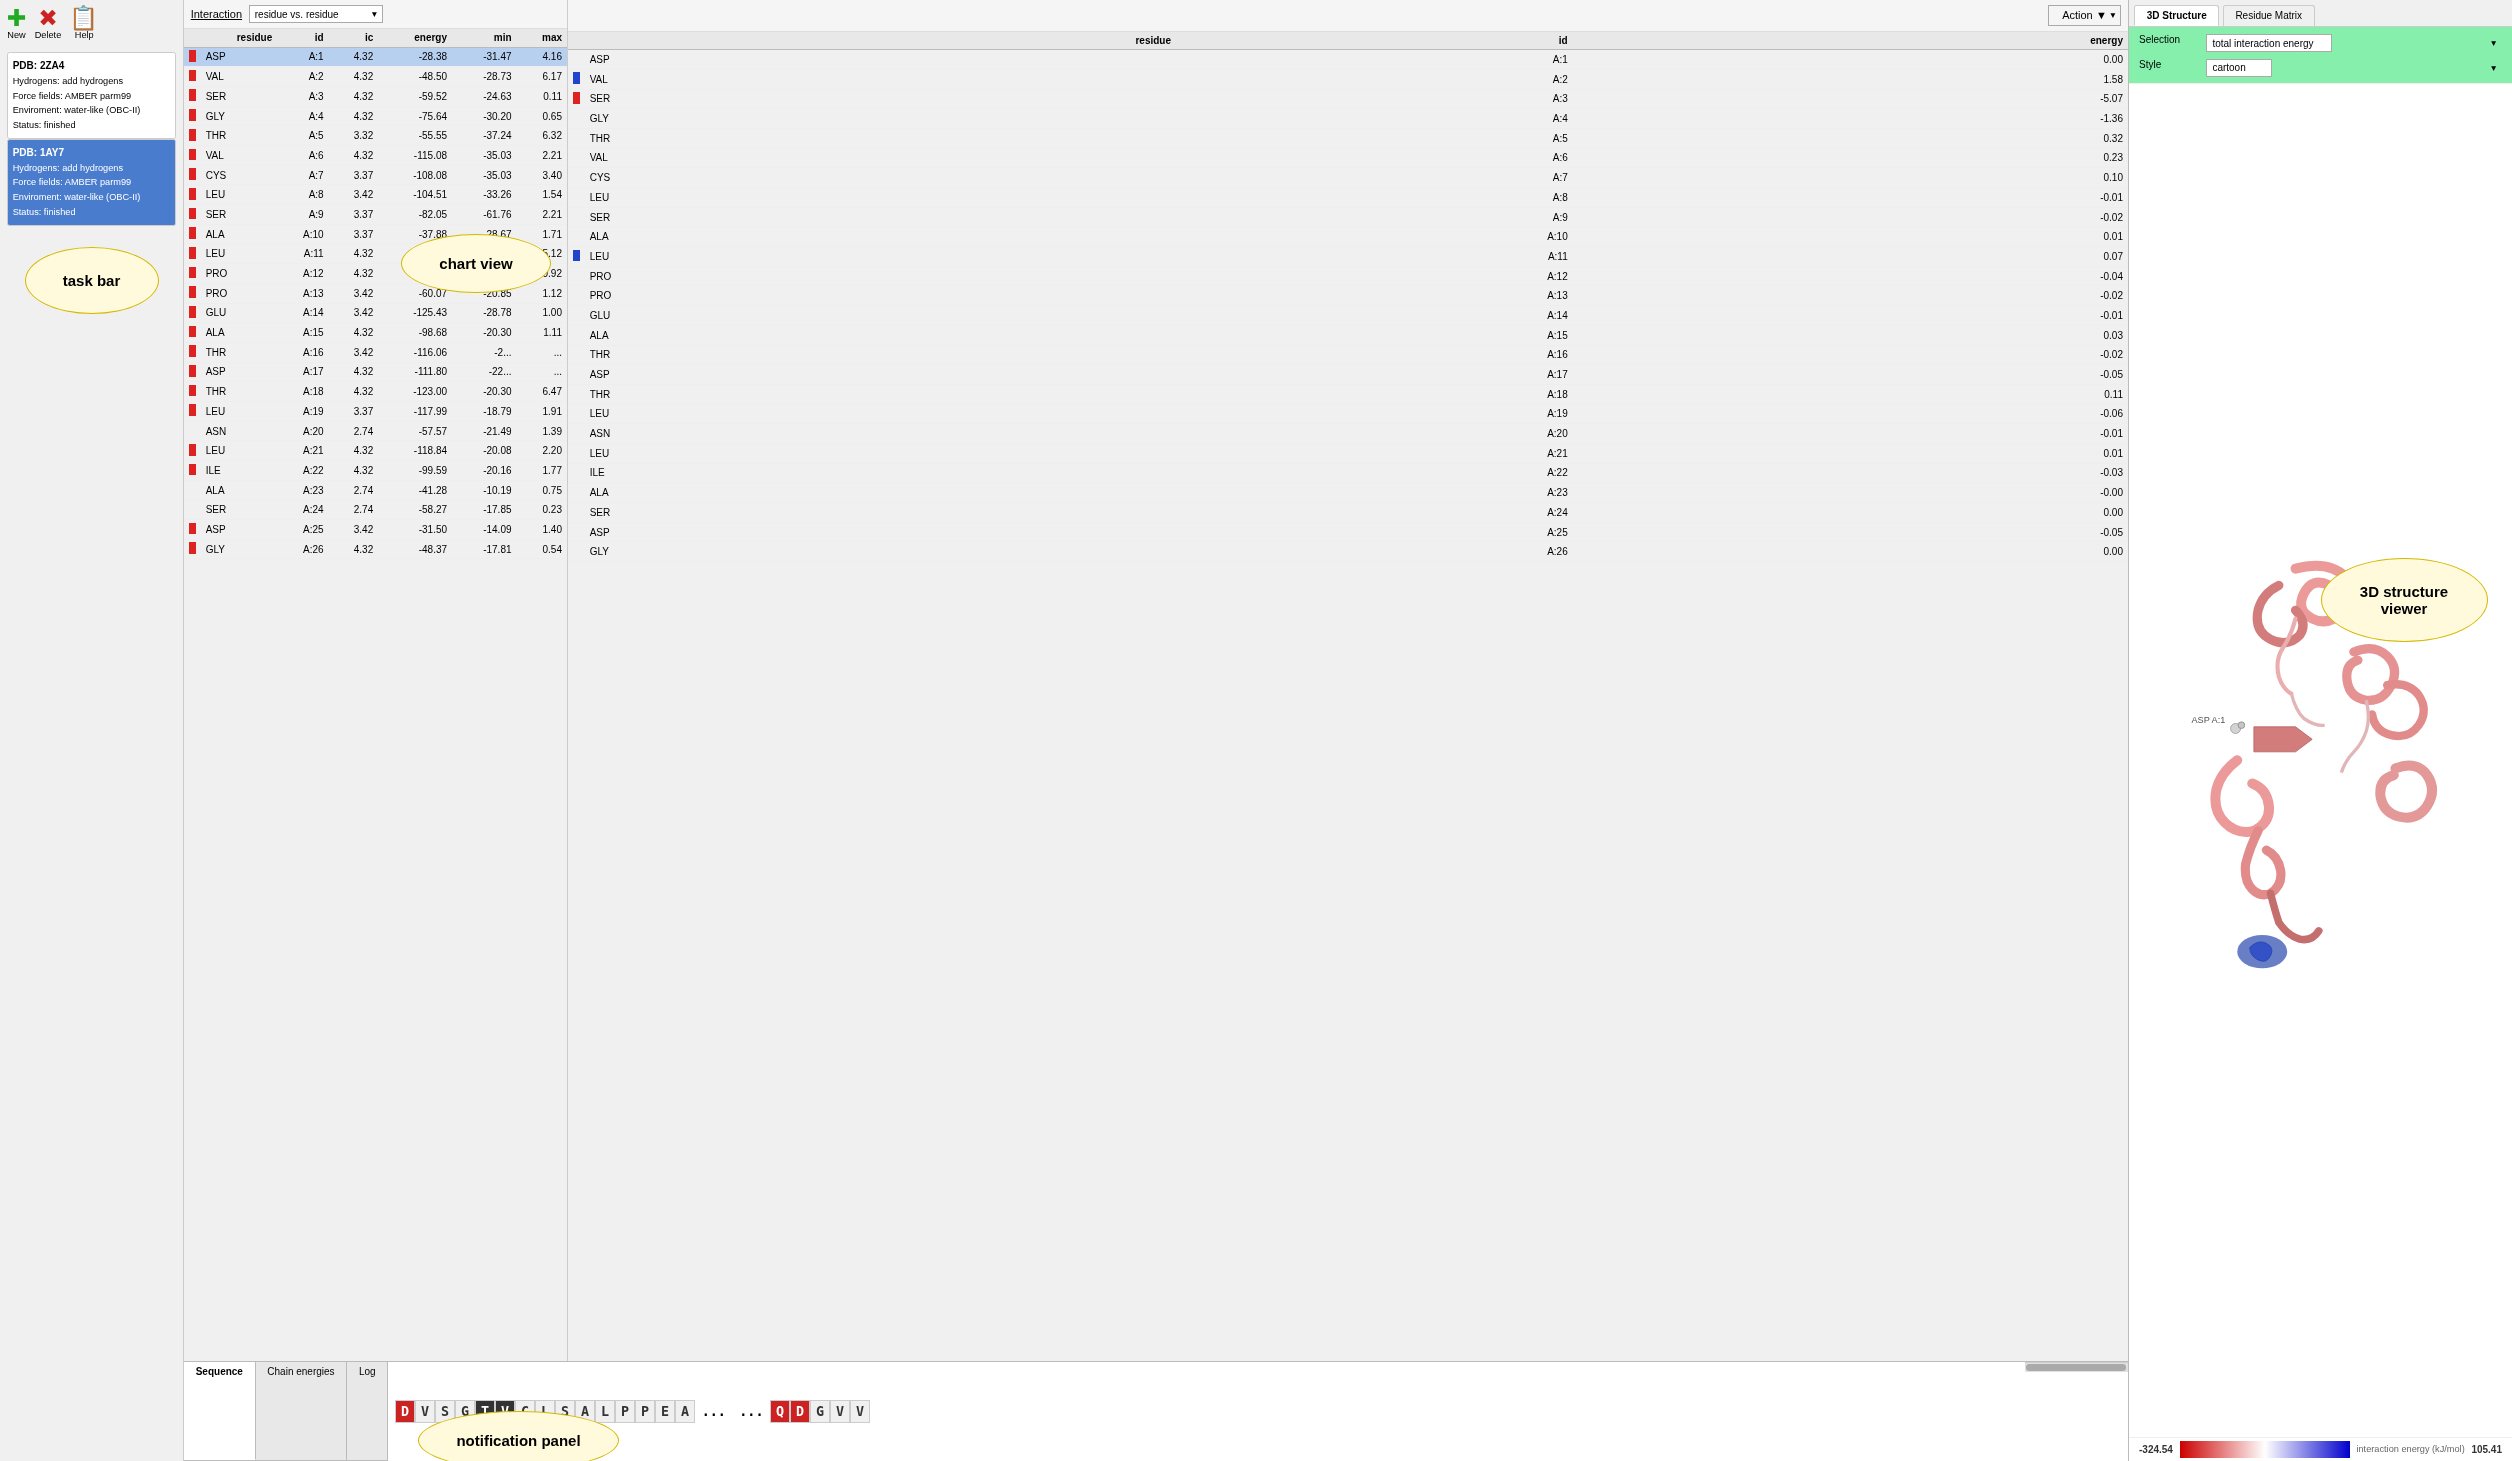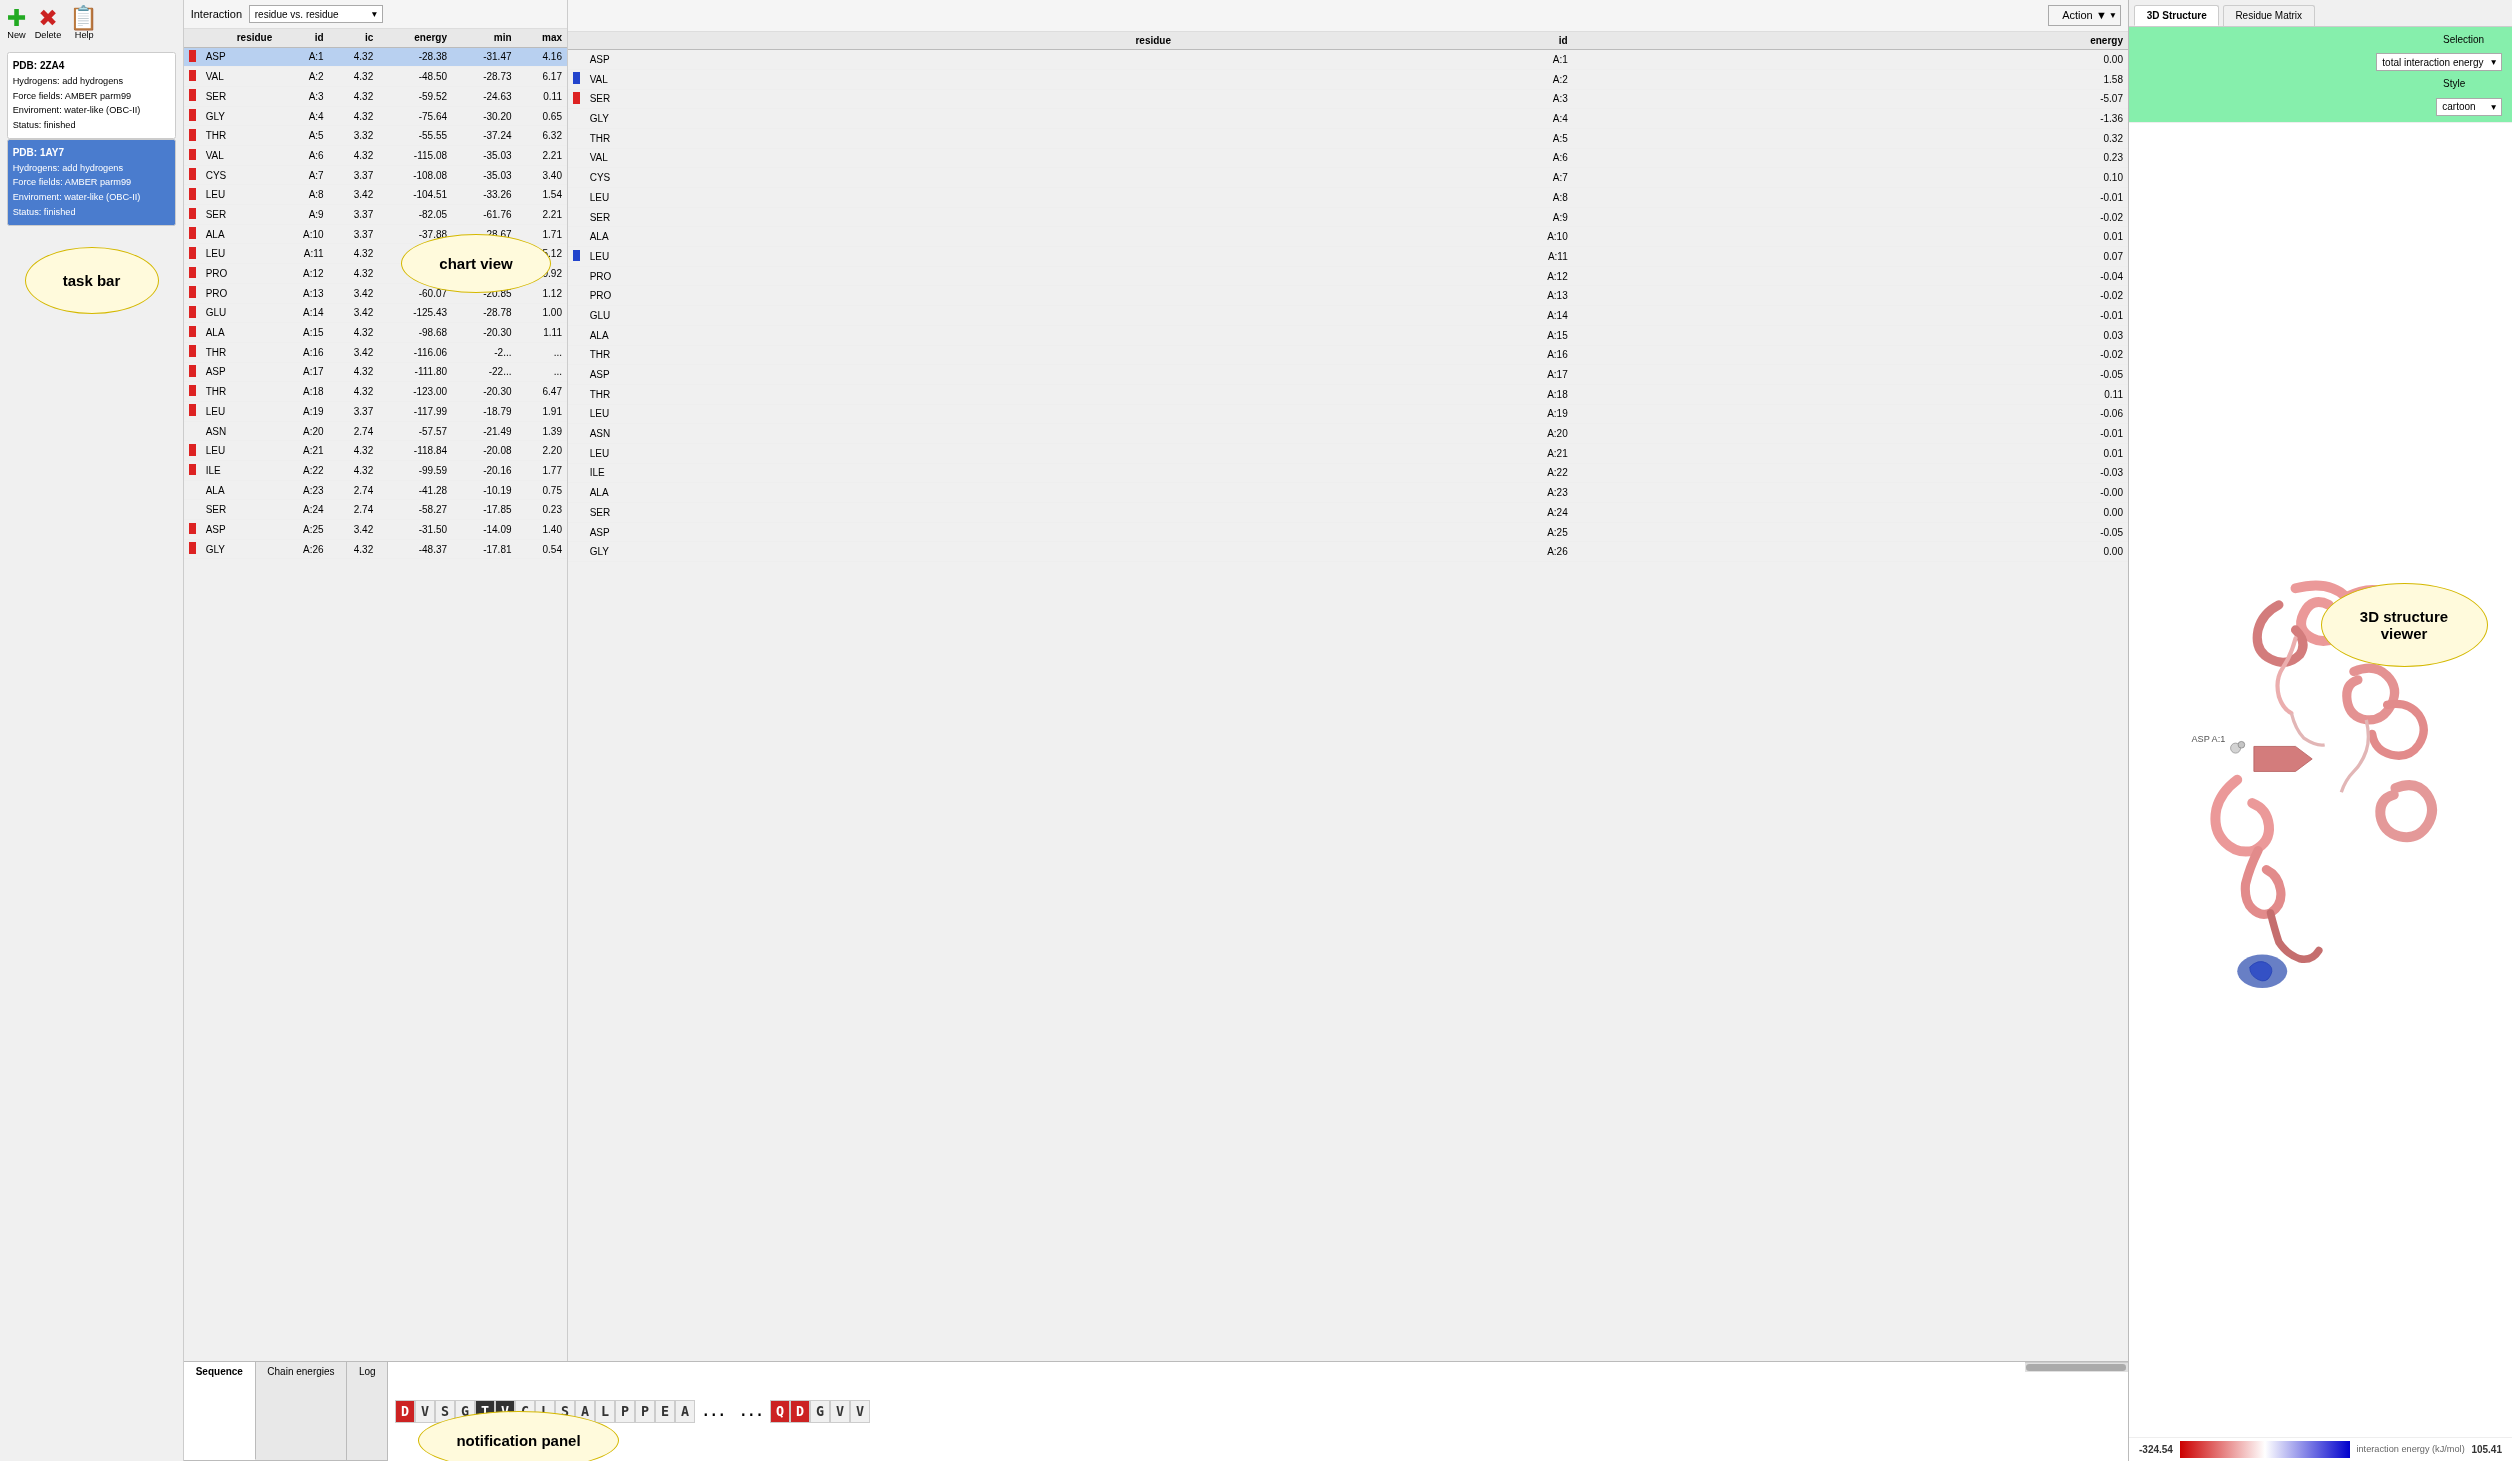--- a/index.html
+++ b/index.html
@@ -74,21 +74,21 @@
 
     .interaction-bar {
       display: flex;
       align-items: center;
       padding: 5px 6.7px;
       background: #f5f5f5;
       border-bottom: 0.8px solid #ddd;
       gap: 6.7px;
       font-size: 11px;
     }
-    .interaction-bar label { font-weight: normal; }
+    .interaction-bar label { font-weight: normal; text-decoration: underline; }
     .interaction-select {
       border: 0.8px solid #aaa;
       background: white;
       padding: 2.5px 16.7px 2.5px 5px;
       font-size: 10px;
       appearance: none;
       -webkit-appearance: none;
       cursor: pointer;
       min-width: 134px;
       position: relative;
@@ -261,23 +261,22 @@
     }
     .struct-controls {
       padding: 6.7px 10px;
       display: flex;
       flex-direction: column;
       gap: 6.7px;
       border-bottom: 0.8px solid #eee;
     }
     .ctrl-row {
       display: flex;
-      align-items: flex-end;
+      align-items: flex-start;
       gap: 8.4px;
-      flex-direction: column;
     }
     .ctrl-label { width: 59px; font-size: 10px; }
     .ctrl-select {
       flex: 1;
       border: 0.8px solid #aaa;
       padding: 2.5px 16.7px 2.5px 5px;
       font-size: 10px;
       background: white;
       appearance: none;
       -webkit-appearance: none;

